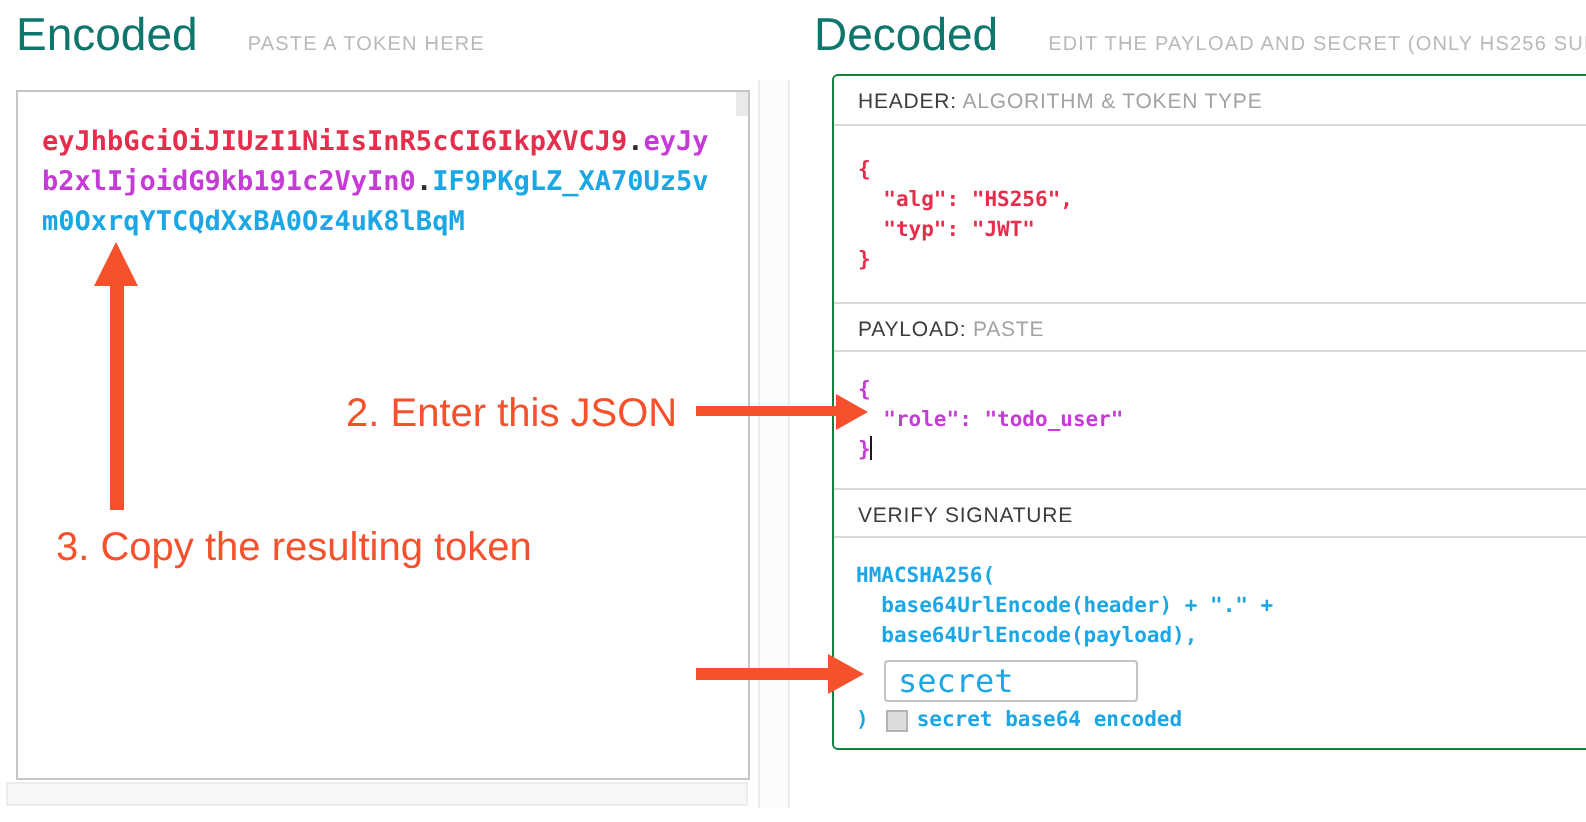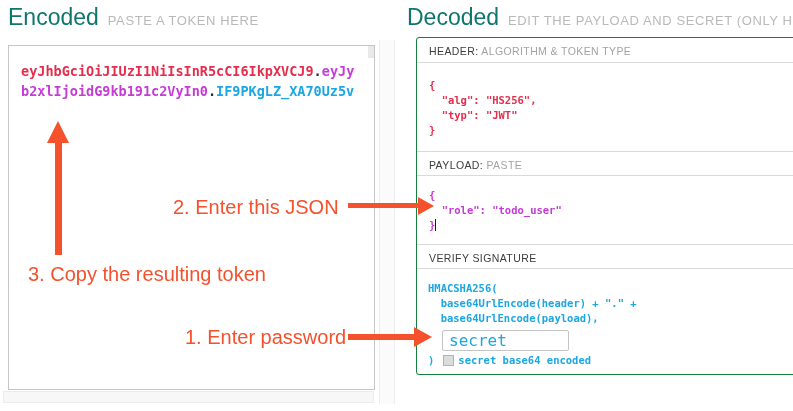--- a/index.html
+++ b/index.html
@@ -2,21 +2,21 @@
 <html style="--token_header: #e52d4c; --token_payload: #c43bd6; --token_signature: #1ba6e4; --annotation: #f4512c;"><head>
 <meta charset="utf-8">
 <style>
   html,body{margin:0;padding:0;background:#fff;}
   .stage{position:relative;width:793px;height:411px;background:#fff;overflow:hidden;
          font-family:"Liberation Sans",sans-serif;}
 
   
   .panel-heading{position:absolute;top:4px;white-space:nowrap;}
   .panel-heading .big{font-size:23px;color:#0f766e;letter-spacing:0;}
-  .panel-heading .sub{font-size:13px;color:#b9b9b9;letter-spacing:.6px;margin-left:9px;}
+  .panel-heading .sub{font-size:10px;color:#b9b9b9;letter-spacing:.6px;margin-left:25px;}
 
   
   .token-box{position:absolute;left:8px;top:45px;width:367px;height:345px;box-sizing:border-box;
              border:1px solid #c6c6c6;background:#fff;padding:15px 12px;
              font-family:"DejaVu Sans Mono",monospace;font-size:13.5px;font-weight:bold;line-height:20px;}
   .token-line{white-space:nowrap;}
   .tok-h{color:var(--token_header);}
   .tok-p{color:var(--token_payload);}
   .tok-s{color:var(--token_signature);}
   .tok-dot{color:#2d2d2d;}
@@ -65,20 +65,21 @@
 
 <div class="stage">
 
   <div class="panel-heading" style="left:8px;">
     <span class="big">Encoded</span><span class="sub">PASTE A TOKEN HERE</span>
   </div>
 
   <div class="token-box">
     <div class="token-line"><span class="tok-h">eyJhbGciOiJIUzI1NiIsInR5cCI6IkpXVCJ9</span><span class="tok-dot">.</span><span class="tok-p">eyJy</span></div>
     <div class="token-line"><span class="tok-p">b2xlIjoidG9kb191c2VyIn0</span><span class="tok-dot">.</span><span class="tok-s">IF9PKgLZ_XA70Uz5v</span></div>
+    <div class="token-line"><span class="tok-s">m0OxrqYTCQdXxBA0Oz4uK8lBqM</span></div>
   </div>
   <div class="vscroll-thumb"></div>
   <div class="hscroll-track"></div>
 
   <div class="gutter"></div>
 
   <div class="panel-heading" style="left:407px;">
     <span class="big">Decoded</span><span class="sub">EDIT THE PAYLOAD AND SECRET (ONLY HS256 SUPPORTED)</span>
   </div>
 
@@ -121,17 +122,16 @@
   </div>
 
   <div class="ann-text" style="left:173px;top:196px;">2. Enter this JSON</div>
   <div class="arrow-shaft-h" style="left:348px;top:203px;width:72px;height:5px;"></div>
   <div class="arrow-head-right" style="left:418px;top:196.5px;"></div>
 
   <div class="ann-text" style="left:28px;top:263px;">3. Copy the resulting token</div>
   <div class="arrow-shaft-v" style="left:55px;top:142px;width:7px;height:113px;"></div>
   <div class="arrow-head-up" style="left:47px;top:121px;"></div>
 
-  <div class="ann-text" style="left:185px;top:326px;">1. Enter password</div>
   <div class="arrow-shaft-h" style="left:348px;top:334px;width:68px;height:6px;"></div>
   <div class="arrow-head-right big" style="left:414px;top:327px;"></div>
 
 </div>
 
 </body></html>

